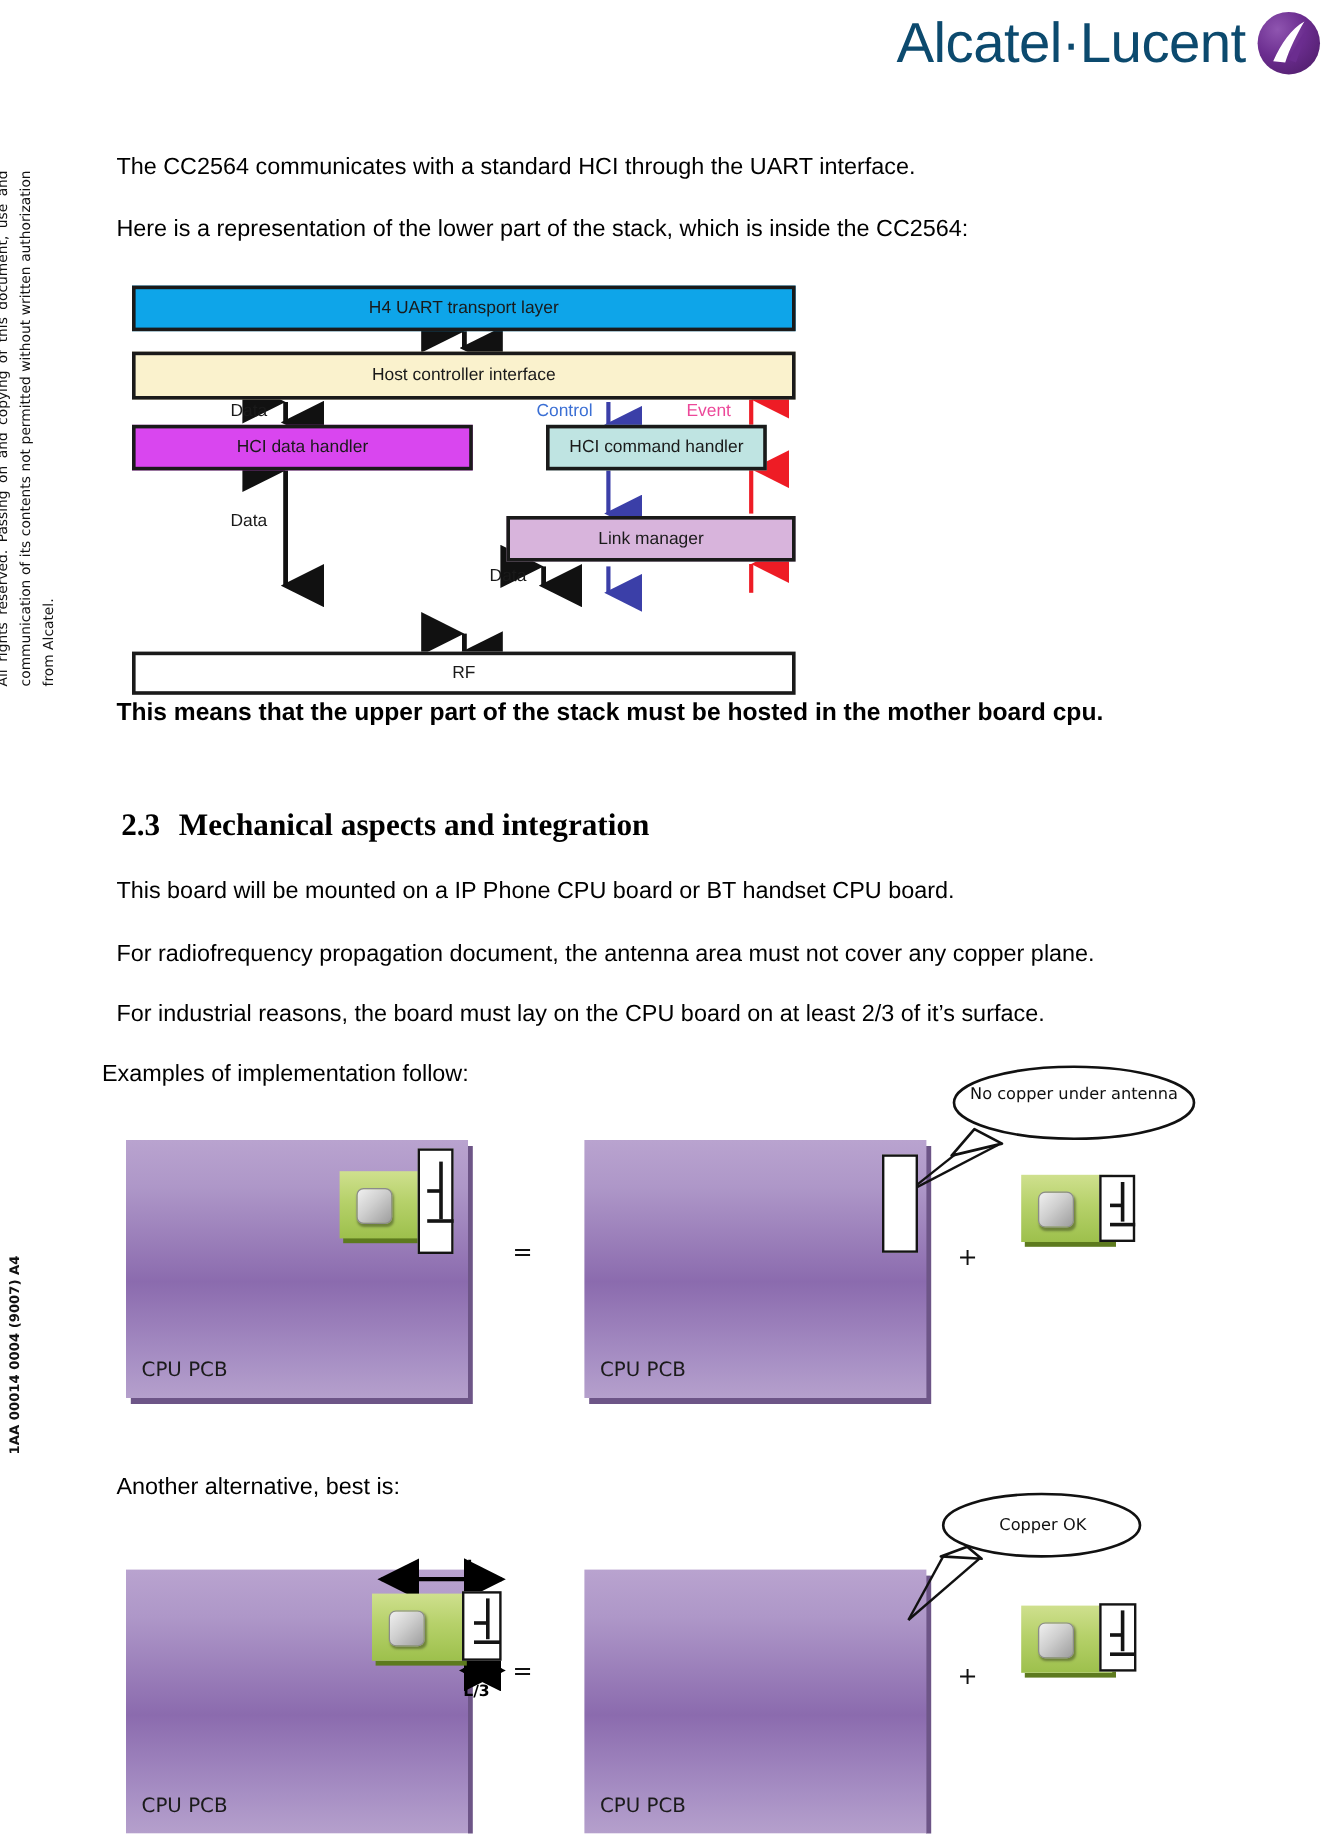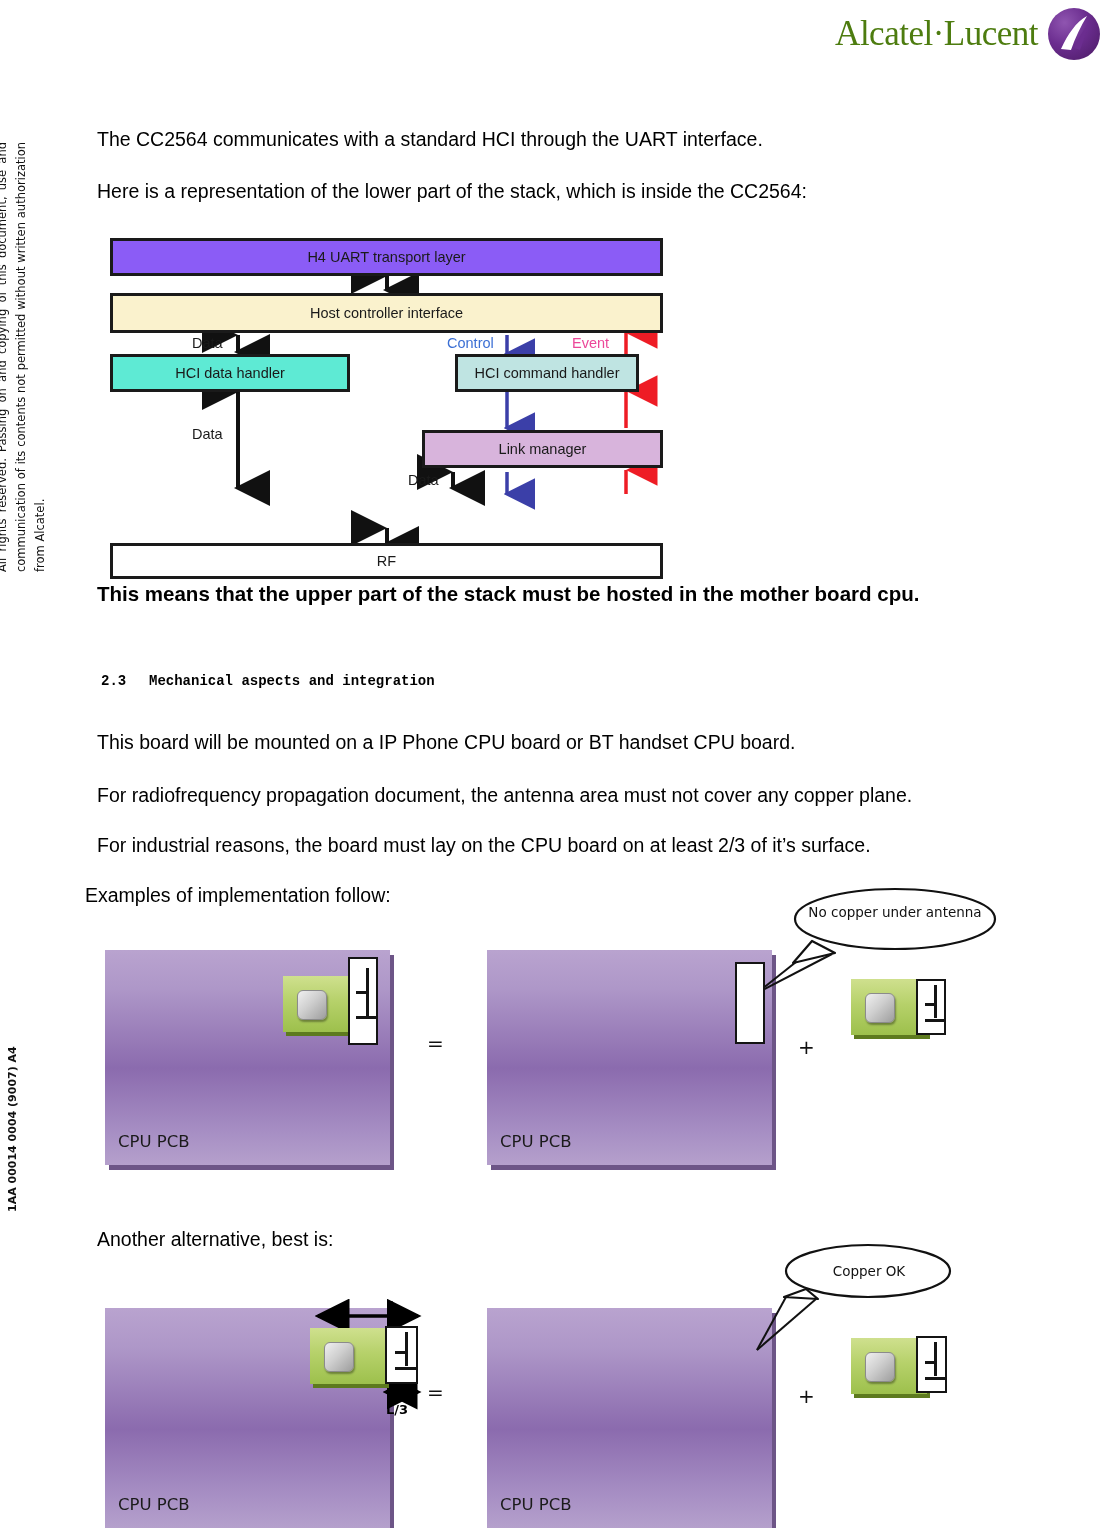--- a/index.html
+++ b/index.html
@@ -19,24 +19,24 @@
   
   .logo-wrap {
     position: absolute;
     top: 8px;
     right: 18px;
     display: flex;
     align-items: center;
     gap: 10px;
   }
   .logo-text {
-    font-family: Liberation Serif, serif;
-    font-size: 35px;
+    font-family: Liberation Sans, sans-serif;
+    font-size: 47px;
     letter-spacing: -0.5px;
-    color: #4d7c0f;
+    color: #0c4a6e;
     font-weight: 400;
     white-space: nowrap;
   }
   .logo-mark {
     width: 52px;
     height: 52px;
     border-radius: 50%;
     background: radial-gradient(circle at 32% 28%, #8f55b0 0%, #6b2d8f 45%, #4a1a63 100%);
     position: relative;
     overflow: hidden;
@@ -89,22 +89,22 @@
     font-family: "Liberation Sans", sans-serif;
     font-size: 19.5px;
     color: #000;
     white-space: nowrap;
   }
   .para-bold {
     font-weight: bold;
   }
   .heading {
     position: absolute;
-    font-family: Liberation Mono, monospace;
-    font-size: 14px;
+    font-family: Liberation Serif, serif;
+    font-size: 26px;
     font-weight: bold;
     white-space: nowrap;
   }
   .heading .num { display:inline-block; width: 48px; }
 
   
   #stack-diagram {
     position: absolute;
     left: 110px;
     top: 236px;
@@ -262,29 +262,29 @@
 
     <line x1="397" y1="99" x2="397" y2="118" stroke="#3b3fa8" stroke-width="3.5" marker-end="url(#bl-down)"></line>
     <line x1="397" y1="156" x2="397" y2="192" stroke="#3b3fa8" stroke-width="3.5" marker-end="url(#bl-down)"></line>
     <line x1="397" y1="236" x2="397" y2="258" stroke="#3b3fa8" stroke-width="3.5" marker-end="url(#bl-down)"></line>
 
     <line x1="516" y1="118" x2="516" y2="97" stroke="#ee1c25" stroke-width="3.5" marker-end="url(#rd-up)"></line>
     <line x1="516" y1="192" x2="516" y2="155" stroke="#ee1c25" stroke-width="3.5" marker-end="url(#rd-up)"></line>
     <line x1="516" y1="258" x2="516" y2="234" stroke="#ee1c25" stroke-width="3.5" marker-end="url(#rd-up)"></line>
   </svg>
 
-  <div class="blk" style="left:0px;   top:2px;   width:553px; height:38px; background:#8b5cf6;">
+  <div class="blk" style="left:0px;   top:2px;   width:553px; height:38px; background:#0ea5e9;">
     <span>H4 UART transport layer</span>
   </div>
 
   <div class="blk" style="left:0px;   top:57px;  width:553px; height:40px; background:#faf2cd;">
     <span>Host controller interface</span>
   </div>
 
-  <div class="blk" style="left:0px;   top:118px; width:240px; height:38px; background:#5eead4;">
+  <div class="blk" style="left:0px;   top:118px; width:284px; height:38px; background:#d946ef;">
     <span>HCI data handler</span>
   </div>
 
   <div class="blk" style="left:345px; top:118px; width:184px; height:38px; background:#bfe4e2;">
     <span>HCI command handler</span>
   </div>
 
   <div class="blk" style="left:312px; top:194px; width:241px; height:38px; background:#d8b4dc;">
     <span>Link manager</span>
   </div>

